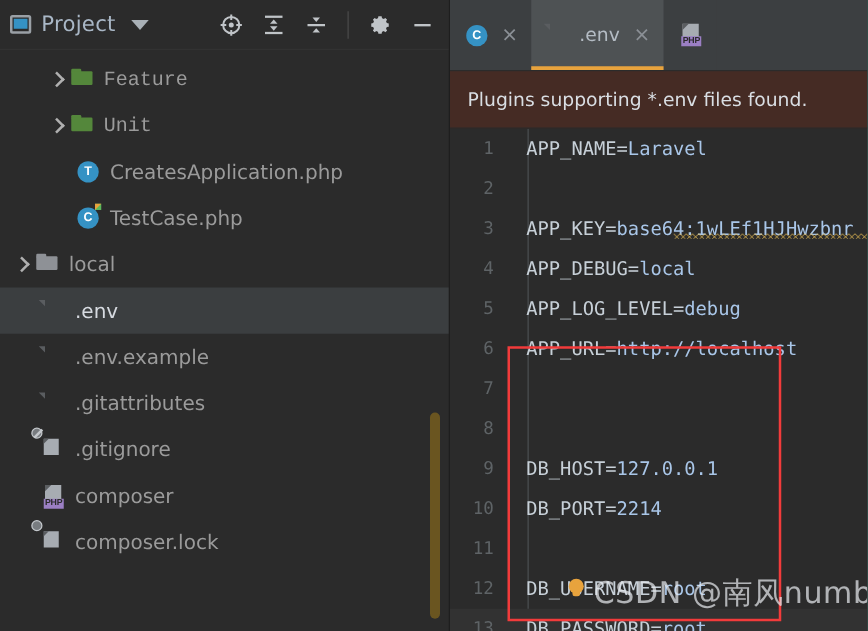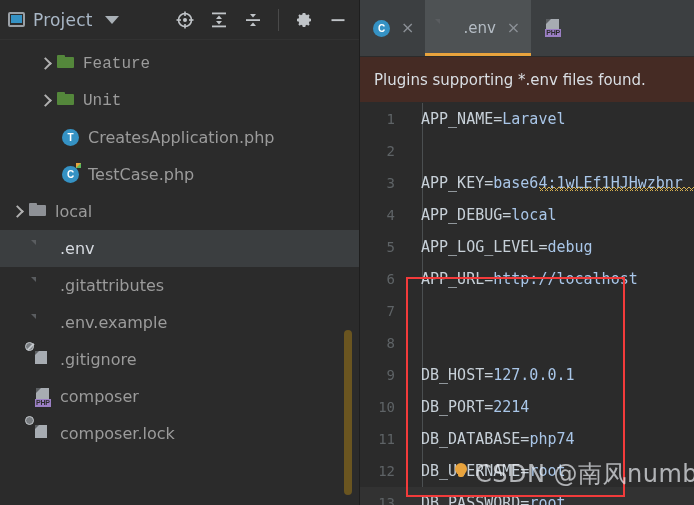--- a/index.html
+++ b/index.html
@@ -360,26 +360,26 @@
         <span>local</span>
       </div>
 
       <div class="row indent-file selected">
         <span class="ico"><span class="file"><span class="lines"></span></span></span>
         <span>.env</span>
       </div>
 
       <div class="row indent-file">
         <span class="ico"><span class="file"><span class="lines"></span></span></span>
-        <span>.gitattributes</span>
+        <span>.env.example</span>
       </div>
 
       <div class="row indent-file">
         <span class="ico"><span class="file"><span class="lines"></span></span></span>
-        <span>.env.example</span>
+        <span>.gitattributes</span>
       </div>
 
       <div class="row indent-file">
         <span class="ico">
           <span class="badged"><span class="pg"></span><span class="bdg slash"></span></span>
         </span>
         <span>.gitignore</span>
       </div>
 
       <div class="row indent-file">
@@ -462,21 +462,20 @@
           <div class="code-line">
             <span class="lineno">9</span>
             <span class="code-txt"><span class="k">DB_HOST</span><span class="eq">=</span><span class="v">127.0.0.1</span></span>
           </div>
           <div class="code-line">
             <span class="lineno">10</span>
             <span class="code-txt"><span class="k">DB_PORT</span><span class="eq">=</span><span class="v">2214</span></span>
           </div>
           <div class="code-line">
             <span class="lineno">11</span>
-            <span class="code-txt"><span class="k">DB_DATABASE</span><span class="eq">=</span><span class="v">php74</span></span>
           </div>
           <div class="code-line">
             <span class="lineno">12</span>
             <span class="code-txt"><span class="k">DB_USERNAME</span><span class="eq">=</span><span class="v">root</span></span>
             <span class="caret-blob" style="left: 95px; top: 8px;"></span>
           </div>
           <div class="code-line current">
             <span class="lineno">13</span>
             <span class="code-txt"><span class="k">DB_PASSWORD</span><span class="eq">=</span><span class="v">root</span></span>
           </div>

